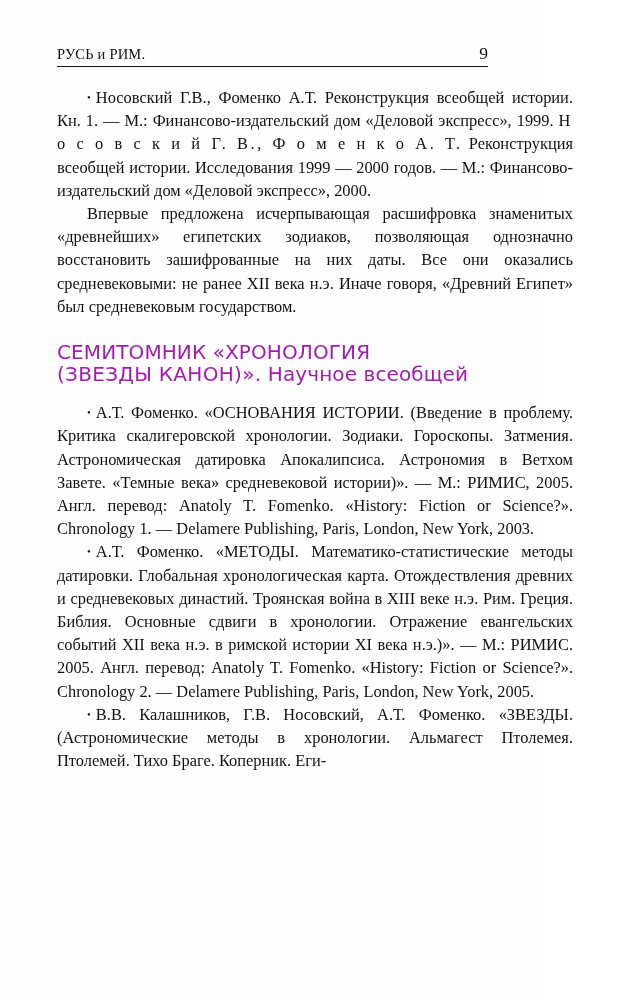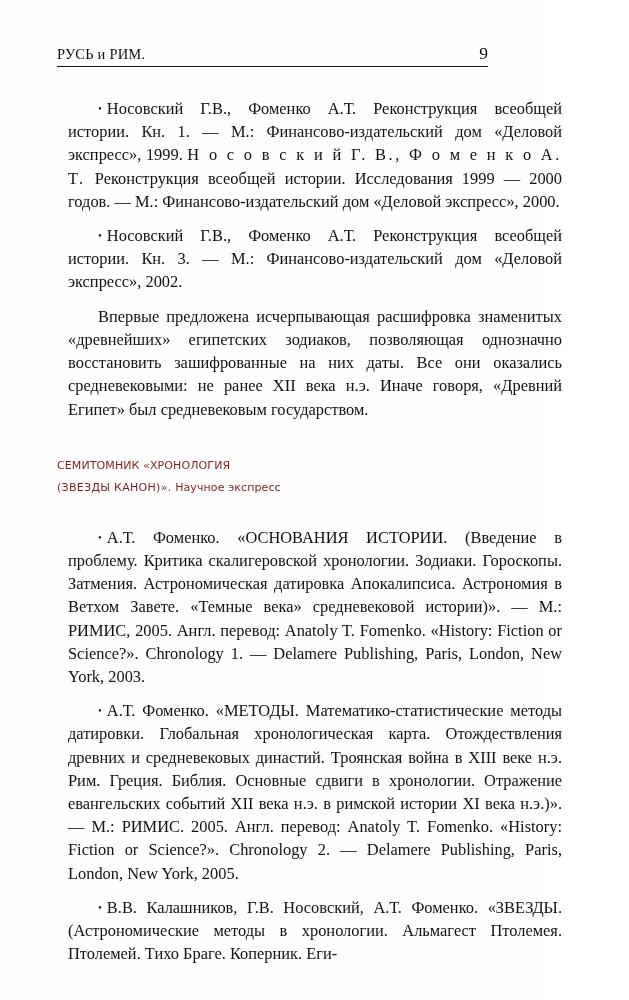--- a/index.html
+++ b/index.html
@@ -51,21 +51,21 @@
 
   
   .column {
     position: absolute;
     left: 57px;
     top: 86px;
     width: 516px;
   }
 
   p.para {
-    margin: 11px;
+    margin: 0;
     font-size: 16.4px;
     line-height: 23.2px;
     text-align: justify;
     text-justify: inter-word;
     text-indent: 30px;
     hyphens: manual;
     -webkit-hyphens: manual;
   }
   p.para.plain {
     text-indent: 30px;
@@ -79,27 +79,27 @@
   
   .sp {
     letter-spacing: 2.6px;
   }
 
   
   .section-heading {
     margin: 0;
     padding: 0;
     font-family: "DejaVu Sans", "Liberation Sans", sans-serif;
-    font-size: 11px;
+    font-size: 20px;
     line-height: 22px;
     font-weight: 400;
     letter-spacing: 0.1px;
     text-indent: 0;
     text-align: left;
-    color: #7f1d1d;
+    color: #a21caf;
   }
   .section-heading .caps {
     letter-spacing: 0.3px;
   }
 
   .gap-before-heading { height: 23px; }
   .gap-after-heading  { height: 16px; }
 </style>
 </head>
 <body>
@@ -112,34 +112,31 @@
       <span class="head-folio">9</span>
     </div>
   </div>
 
   <div class="column">
 
     <p class="para">
       <span class="bullet">•</span><span>Носовский Г.В., Фоменко А.Т. Реконструкция всеобщей истории. Кн. 1. — М.: Финансово-издательский дом «Деловой экспресс», 1999. </span><span class="sp">Н о с о в с к и й Г. В., Ф о м е н к о А. Т.</span><span> Реконструкция всеобщей истории. Исследования 1999 — 2000 годов. — М.: Финансово-издательский дом «Деловой экспресс», 2000.</span>
     </p>
 
-    <p class="para">
-      <span class="bullet">•</span><span>Носовский Г.В., Фоменко А.Т. Реконструкция всеобщей истории. Кн. 3. — М.: Финансово-издательский дом «Деловой экспресс», 2002.</span>
-    </p>
 
 
     <p class="para plain">
       <span>Впервые предложена исчерпывающая расшифровка знаменитых «древнейших» египетских зодиаков, позволяющая однозначно восстановить зашифрованные на них даты. Все они оказались средневековыми: не ранее XII века н.э. Иначе говоря, «Древний Египет» был средневековым государством.</span>
     </p>
 
     <div class="gap-before-heading"></div>
 
     <p class="section-heading">
       <span>СЕМИТОМНИК «ХРОНОЛОГИЯ</span><br>
-      <span class="caps">(ЗВЕЗДЫ КАНОН)».</span><span> Научное экспресс</span>
+      <span class="caps">(ЗВЕЗДЫ КАНОН)».</span><span> Научное всеобщей</span>
     </p>
 
     <div class="gap-after-heading"></div>
 
     <p class="para">
       <span class="bullet">•</span><span>А.Т. Фоменко. «ОСНОВАНИЯ ИСТОРИИ. (Введение в проблему. Критика скалигеровской хронологии. Зодиаки. Гороскопы. Затмения. Астрономическая датировка Апокалипсиса. Астрономия в Ветхом Завете. «Темные века» средневековой истории)». — М.: РИМИС, 2005. Англ. перевод: Anatoly T. Fomenko. «History: Fiction or Science?». Chronology 1. — Delamere Publishing, Paris, London, New York, 2003.</span>
     </p>
 
     <p class="para">
       <span class="bullet">•</span><span>А.Т. Фоменко. «МЕТОДЫ. Математико-статистические методы датировки. Глобальная хронологическая карта. Отождествления древних и средневековых династий. Троянская война в XIII веке н.э. Рим. Греция. Библия. Основные сдвиги в хронологии. Отражение евангельских событий XII века н.э. в римской истории XI века н.э.)». — М.: РИМИС. 2005. Англ. перевод: Anatoly T. Fomenko. «History: Fiction or Science?». Chronology 2. — Delamere Publishing, Paris, London, New York, 2005.</span>

